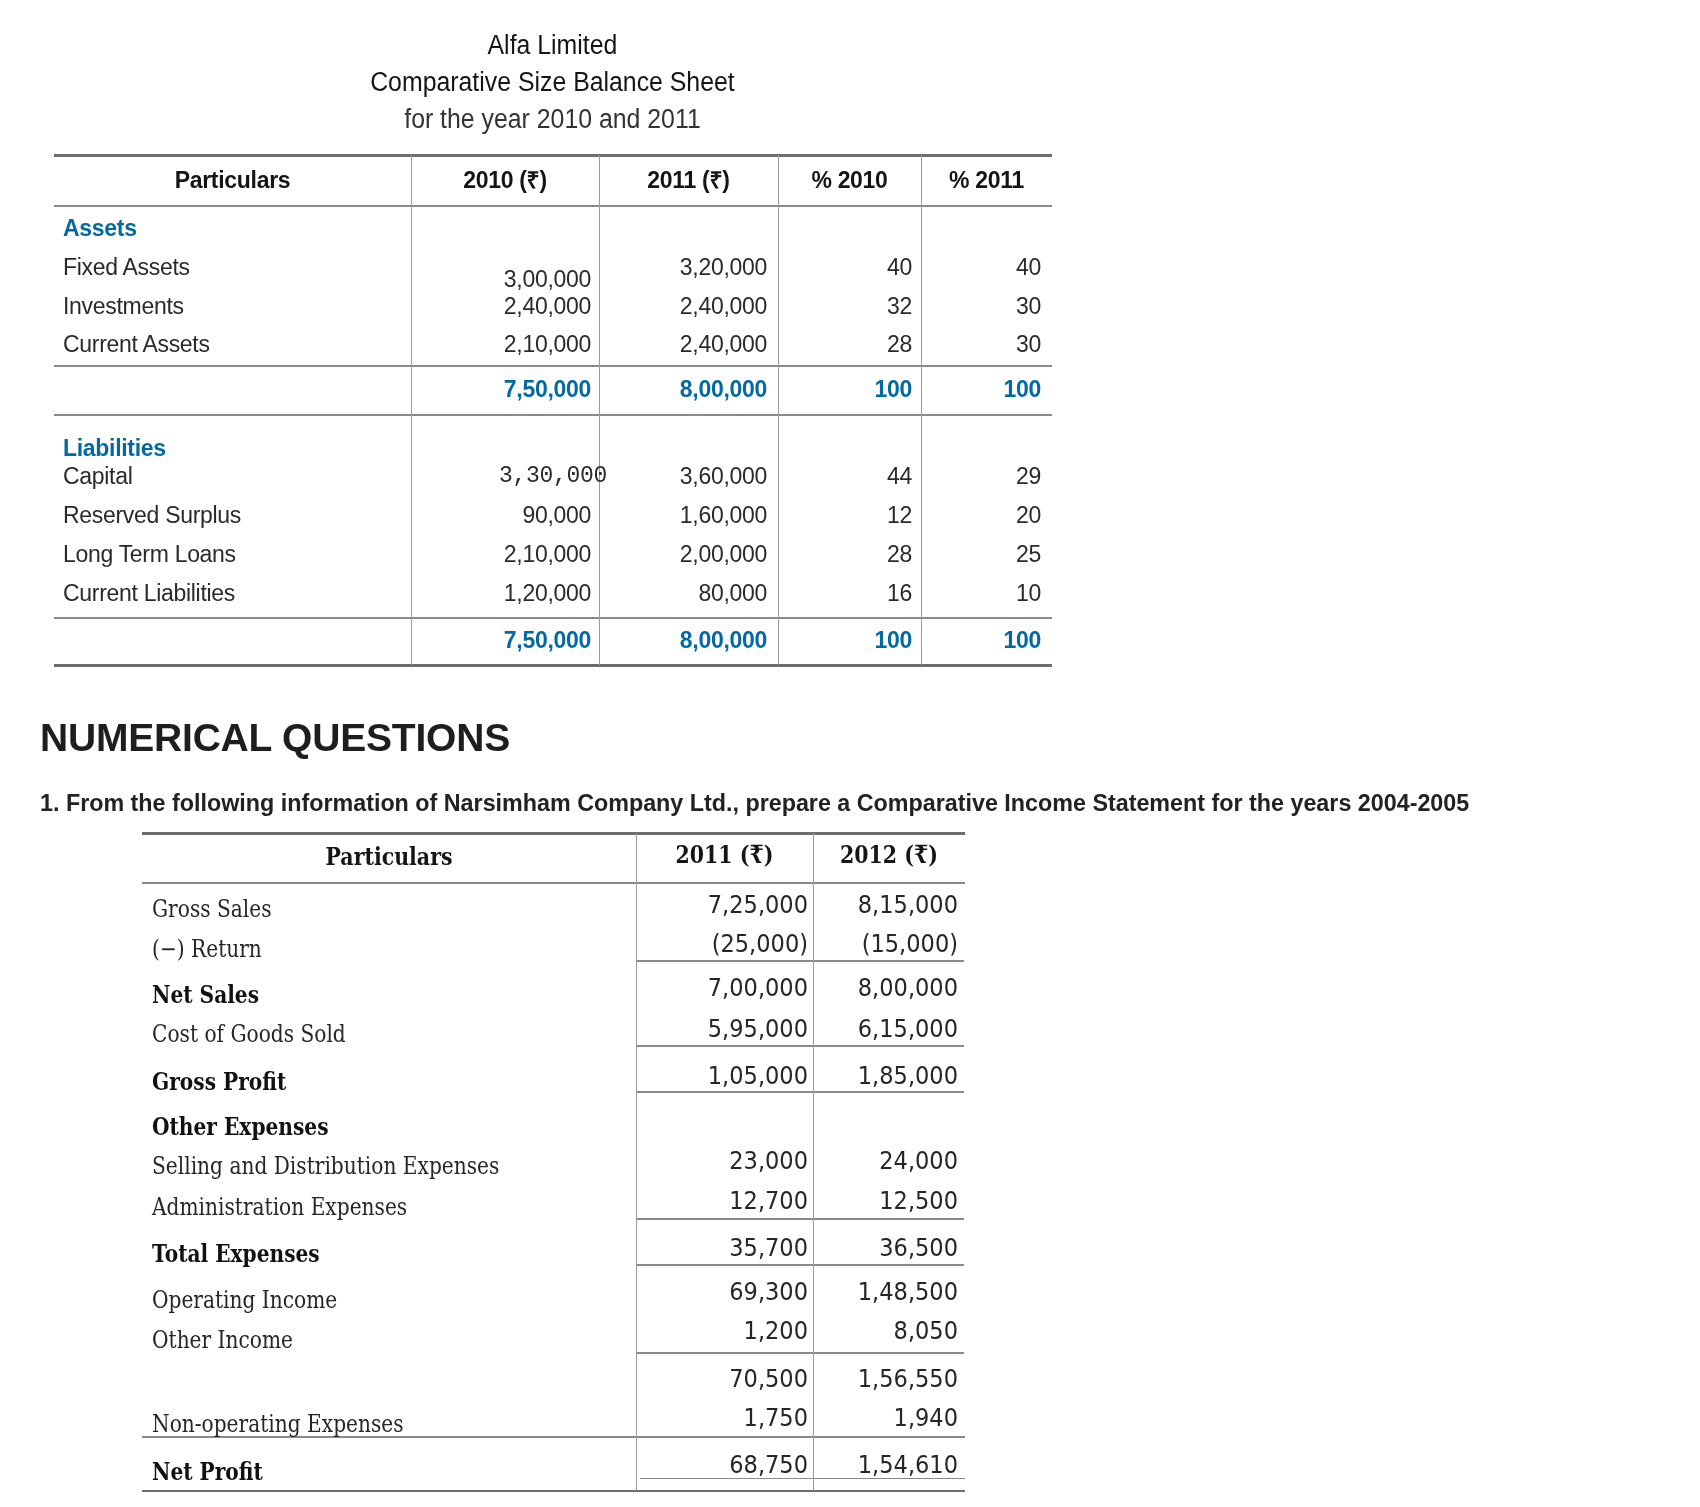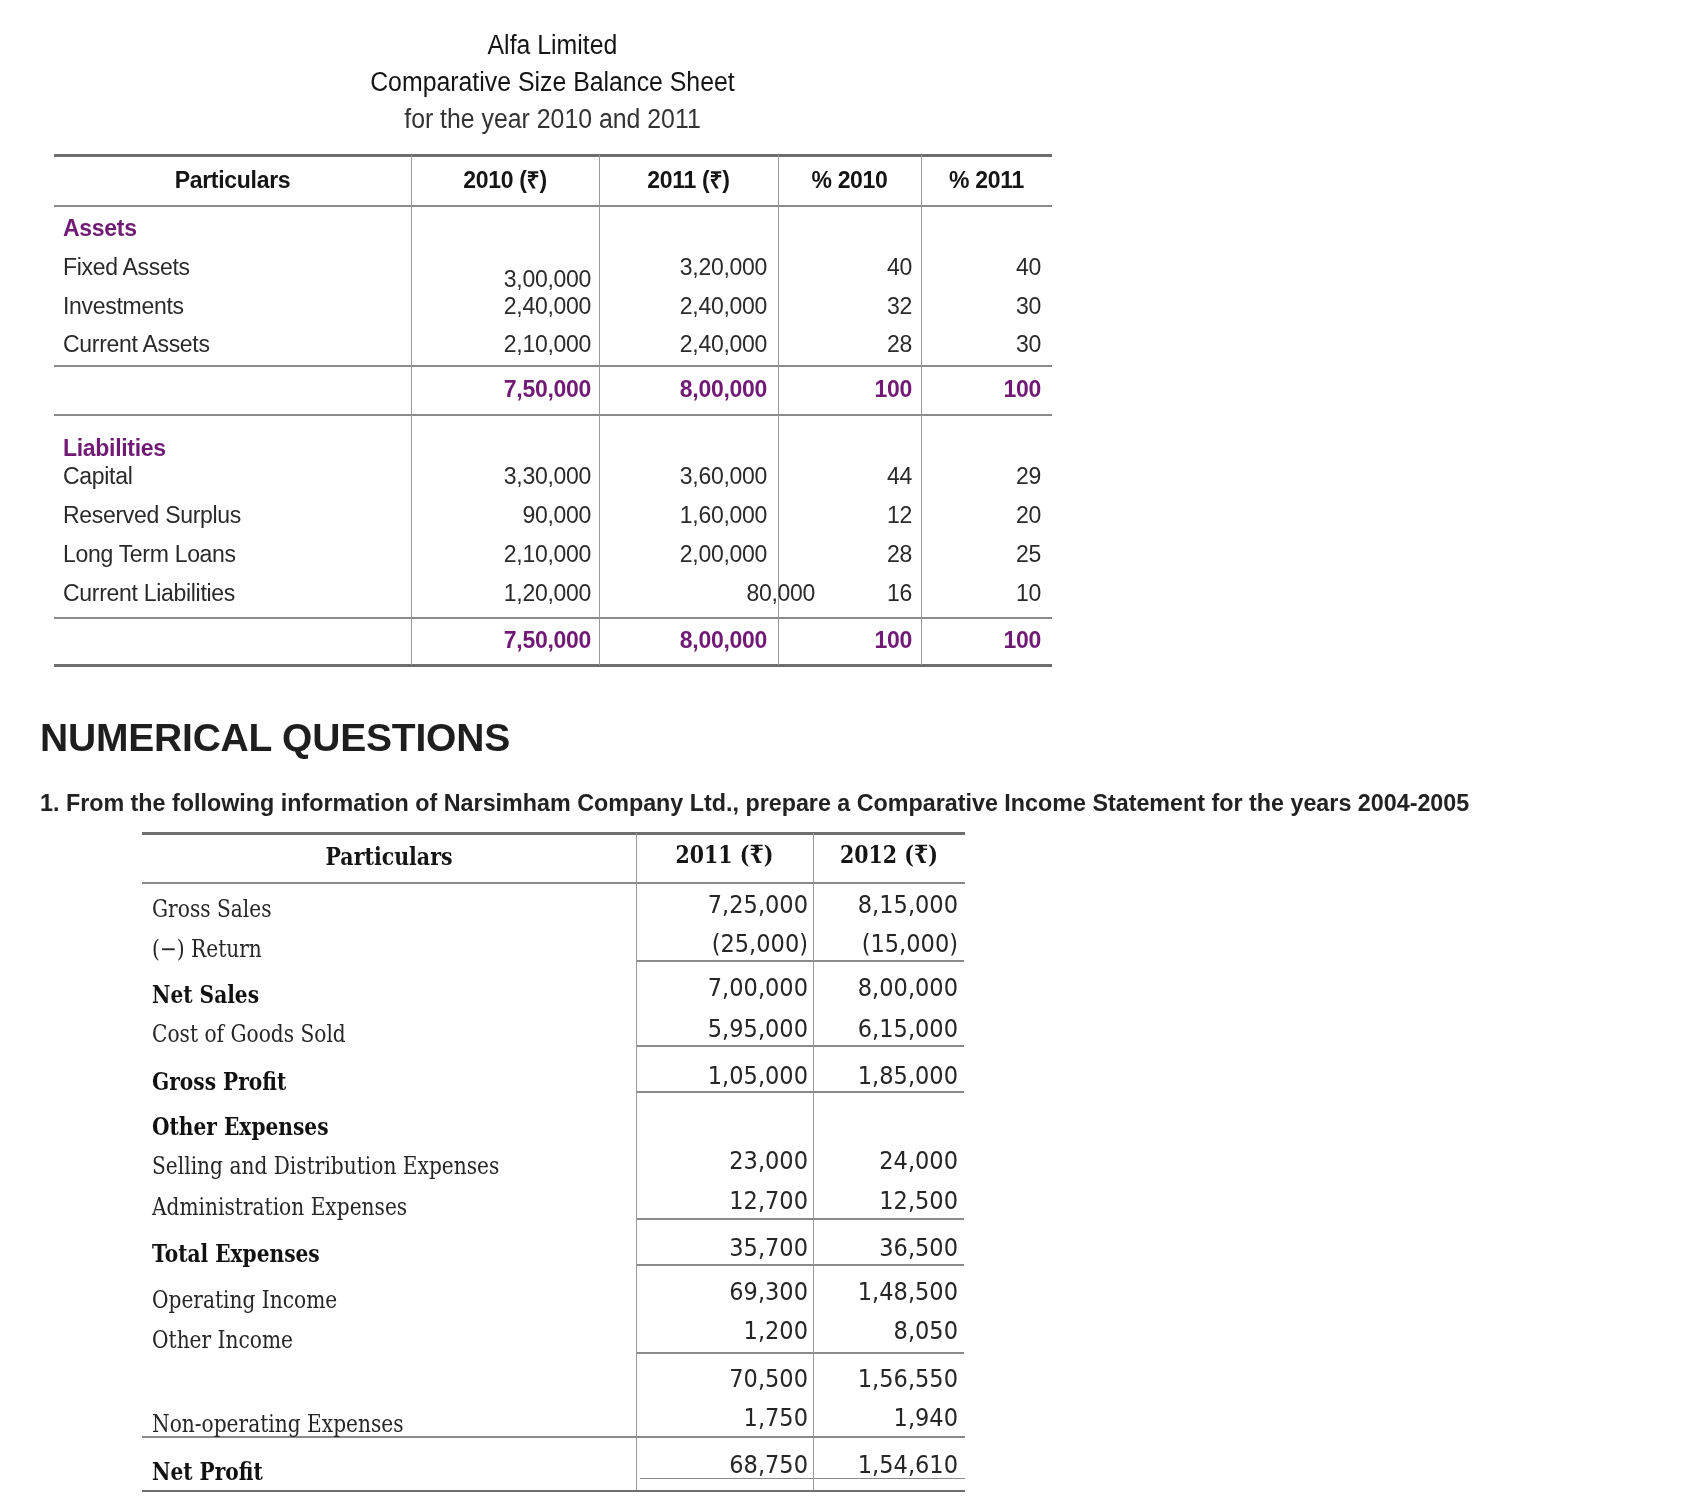--- a/index.html
+++ b/index.html
@@ -12,21 +12,21 @@
   .bs-t2 { top:67px; font-size:27px; }
   .bs-t3 { top:104px; font-size:27px; color:#333; }
 
   .hline { position:absolute; height:0; border-top:2px solid #8a8a8a; }
   .hline.dark { border-top:3px solid #6e6e6e; }
   .vline { position:absolute; width:0; border-left:1px solid #9a9a9a; }
 
   .cell { position:absolute; font-family:"Liberation Sans", sans-serif; font-size:23px; line-height:30px; white-space:nowrap; color:#2a2a2a; letter-spacing:-0.3px; }
   .cell.r { text-align:right; }
   .cell.c { text-align:center; }
-  .cell.b { font-weight:bold; color:#701a75; }
+  .cell.b { font-weight:bold; color:#0369a1; }
   .hdr { font-size:23px; font-weight:bold; color:#151515; }
 
   
   .sec { left:40px; top:716px; font-family:"Liberation Sans", sans-serif; font-weight:bold; font-size:39px; color:#1e1e1e; letter-spacing:-0.2px; }
   .question { left:40px; top:790px; font-family:"Liberation Sans", sans-serif; font-weight:bold; font-size:23.3px; color:#222; white-space:nowrap; }
 
   
   .is { position:absolute; font-family:"DejaVu Serif", serif; font-size:24px; line-height:32px; white-space:nowrap; color:#262626; transform:scaleX(0.84); transform-origin:0 50%; }
   .is.b { font-weight:bold; color:#111; }
   .isv { position:absolute; font-family:"DejaVu Sans", sans-serif; font-size:25px; line-height:32px; white-space:nowrap; color:#262626; text-align:right; transform:scaleX(0.9); transform-origin:100% 50%; }
@@ -85,21 +85,21 @@
     <div class="cell r b" style="left:411px; width:180px; top:374px;">7,50,000</div>
     <div class="cell r b" style="left:599px; width:168px; top:374px;">8,00,000</div>
     <div class="cell r b" style="left:778px; width:134px; top:374px;">100</div>
     <div class="cell r b" style="left:921px; width:120px; top:374px;">100</div>
   </div>
 
   <div class="cell b" style="left:63px; top:422px;margin-top:11px;">Liabilities</div>
 
   <div>
     <div class="cell" style="left:63px; top:461px;">Capital</div>
-    <div class="cell r" style="left:411px; width:180px; top:461px;">3,30,000</div>
+    <div class="cell r" style="left:427px; width:180px; top:461px;font-family:Liberation Mono, monospace;">3,30,000</div>
     <div class="cell r" style="left:599px; width:168px; top:461px;">3,60,000</div>
     <div class="cell r" style="left:778px; width:134px; top:461px;">44</div>
     <div class="cell r" style="left:921px; width:120px; top:461px;">29</div>
   </div>
   <div>
     <div class="cell" style="left:63px; top:500px;text-align:right;">Reserved Surplus</div>
     <div class="cell r" style="left:411px; width:180px; top:500px;">90,000</div>
     <div class="cell r" style="left:599px; width:168px; top:500px;">1,60,000</div>
     <div class="cell r" style="left:778px; width:134px; top:500px;">12</div>
     <div class="cell r" style="left:921px; width:120px; top:500px;">20</div>
@@ -107,21 +107,21 @@
   <div>
     <div class="cell" style="left:63px; top:539px;">Long Term Loans</div>
     <div class="cell r" style="left:411px; width:180px; top:539px;">2,10,000</div>
     <div class="cell r" style="left:599px; width:168px; top:539px;">2,00,000</div>
     <div class="cell r" style="left:778px; width:134px; top:539px;">28</div>
     <div class="cell r" style="left:921px; width:120px; top:539px;">25</div>
   </div>
   <div>
     <div class="cell" style="left:63px; top:578px;">Current Liabilities</div>
     <div class="cell r" style="left:411px; width:180px; top:578px;">1,20,000</div>
-    <div class="cell r" style="left:599px; width:168px; top:578px;padding-left:48px;">80,000</div>
+    <div class="cell r" style="left:599px; width:168px; top:578px;">80,000</div>
     <div class="cell r" style="left:778px; width:134px; top:578px;">16</div>
     <div class="cell r" style="left:921px; width:120px; top:578px;">10</div>
   </div>
   <div>
     <div class="cell r b" style="left:411px; width:180px; top:625px;">7,50,000</div>
     <div class="cell r b" style="left:599px; width:168px; top:625px;">8,00,000</div>
     <div class="cell r b" style="left:778px; width:134px; top:625px;">100</div>
     <div class="cell r b" style="left:921px; width:120px; top:625px;">100</div>
   </div>
 </div>

